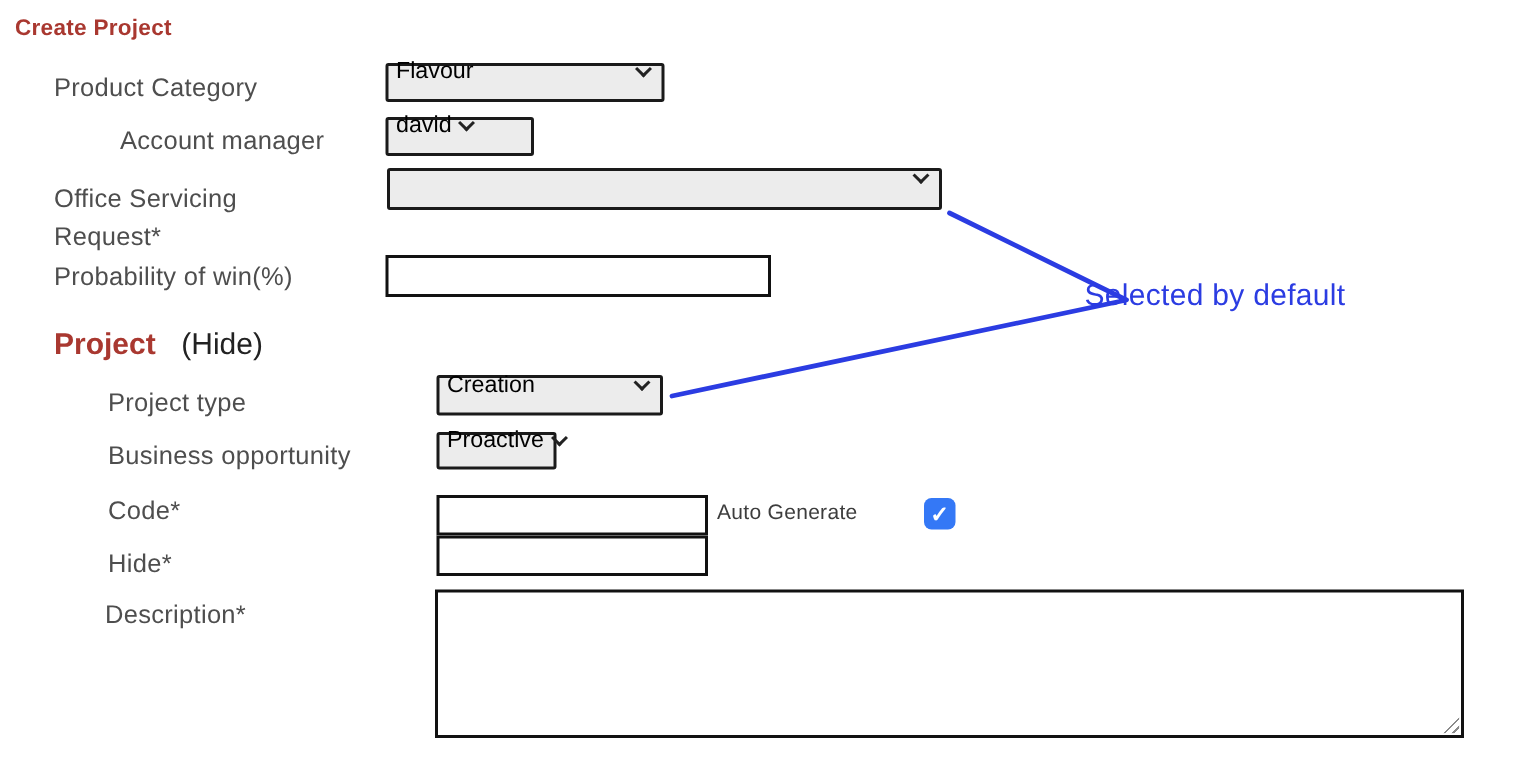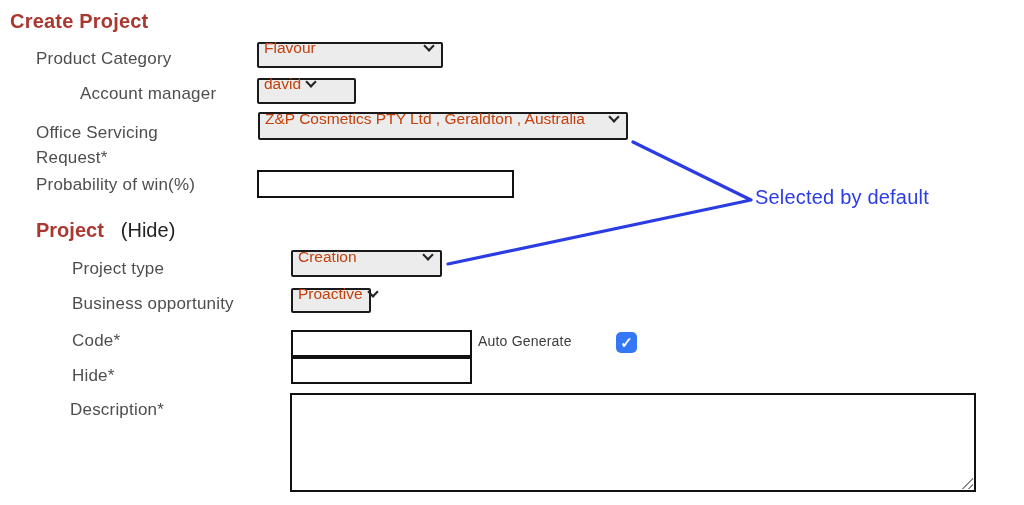--- a/index.html
+++ b/index.html
@@ -12,21 +12,21 @@
   }
   *{box-sizing:border-box;margin:0;padding:0;}
   html,body{background:#fff;}
   body{
     width:1024px;height:505px;position:relative;overflow:hidden;
     font-family:"Liberation Sans", sans-serif;
   }
   .abs{position:absolute;}
 
   
-  .page-title{left:10px;top:10px;font-size:20px;font-weight:bold;color:var(--heading-red);letter-spacing:.2px;}
+  .page-title{left:10px;top:10px;font-size:15px;font-weight:bold;color:var(--heading-red);letter-spacing:.2px;}
   .section-title{left:36px;top:219px;font-size:20px;color:#222;}
   .section-title .red{font-weight:bold;color:var(--heading-red);margin-right:17px;}
   .section-title .hide-underline{}
 
   
   .lbl{font-size:17px;color:var(--label-gray);letter-spacing:.2px;}
   .lbl-product{left:36px;top:49px;}
   .lbl-account{left:36px;top:84px;margin-left:44px;}
   .lbl-office{left:36px;top:120px;width:195px;line-height:25px;}
   .lbl-prob{left:36px;top:175px;}
@@ -37,21 +37,21 @@
   .lbl-desc{left:70px;top:400px;}
   .lbl-autogen{left:478px;top:333px;font-size:14px;color:#3d3d3d;}
 
   
   .select{
     display:flex;align-items:center;
     background:var(--select-bg);
     border:2px solid var(--control-border);
     border-radius:2px;
     padding:0 8px 14px 5px;
-    font-size:15.5px;color:#c2410c;
+    font-size:15.5px;color:#000000;
     cursor:default;
   }
   .select .chev{
     width:8px;height:8px;flex:none;margin-left:auto;
     border-right:2px solid #222;border-bottom:2px solid #222;
     transform:translateY(-2px) rotate(45deg);
   }
   .sel-product{left:257px;top:42px;width:186px;height:26px;}
   .sel-account{left:257px;top:78px;width:99px;height:26px;}
   .sel-office{left:258px;top:112px;width:370px;height:28px;}
@@ -84,21 +84,21 @@
   
   .resize-grip{
     left:959px;top:475px;width:14px;height:14px;
     background:repeating-linear-gradient(135deg,#8a8a8a 0px,#8a8a8a 1px,transparent 1px,transparent 4px);
     clip-path:polygon(100% 0,100% 100%,0 100%);
   }
 
   
   .annot-svg{left:0;top:0;pointer-events:none;}
   .annot-line{stroke:var(--annotation-blue);stroke-width:3.2;fill:none;stroke-linecap:round;stroke-linejoin:round;}
-  .annot-text{left:755px;top:186px;font-size:20px;color:var(--annotation-blue);letter-spacing:.2px;}
+  .annot-text{left:723px;top:186px;font-size:20px;color:var(--annotation-blue);letter-spacing:.2px;}
 </style>
 </head>
 <body>
 
 <h1 class="abs page-title">Create Project</h1>
 
 <div class="abs lbl lbl-product">Product Category</div>
 <div class="abs lbl lbl-account">Account manager</div>
 <div class="abs lbl lbl-office">Office Servicing Request*</div>
 <div class="abs lbl lbl-prob">Probability of win(%)</div>
@@ -107,21 +107,20 @@
   <span>Flavour</span>
   <span class="chev"></span>
 </div>
 
 <div class="abs select sel-account">
   <span>david</span>
   <span class="chev"></span>
 </div>
 
 <div class="abs select sel-office">
-  <span>Z&amp;P Cosmetics PTY Ltd , Geraldton , Australia</span>
   <span class="chev"></span>
 </div>
 
 <input class="abs txt in-prob" value="" style="">
 
 <div class="abs section-title">
   <span class="red">Project</span><span><span>(</span><span class="hide-underline">Hide</span><span>)</span></span>
 </div>
 
 <div class="abs lbl lbl-ptype">Project type</div>

